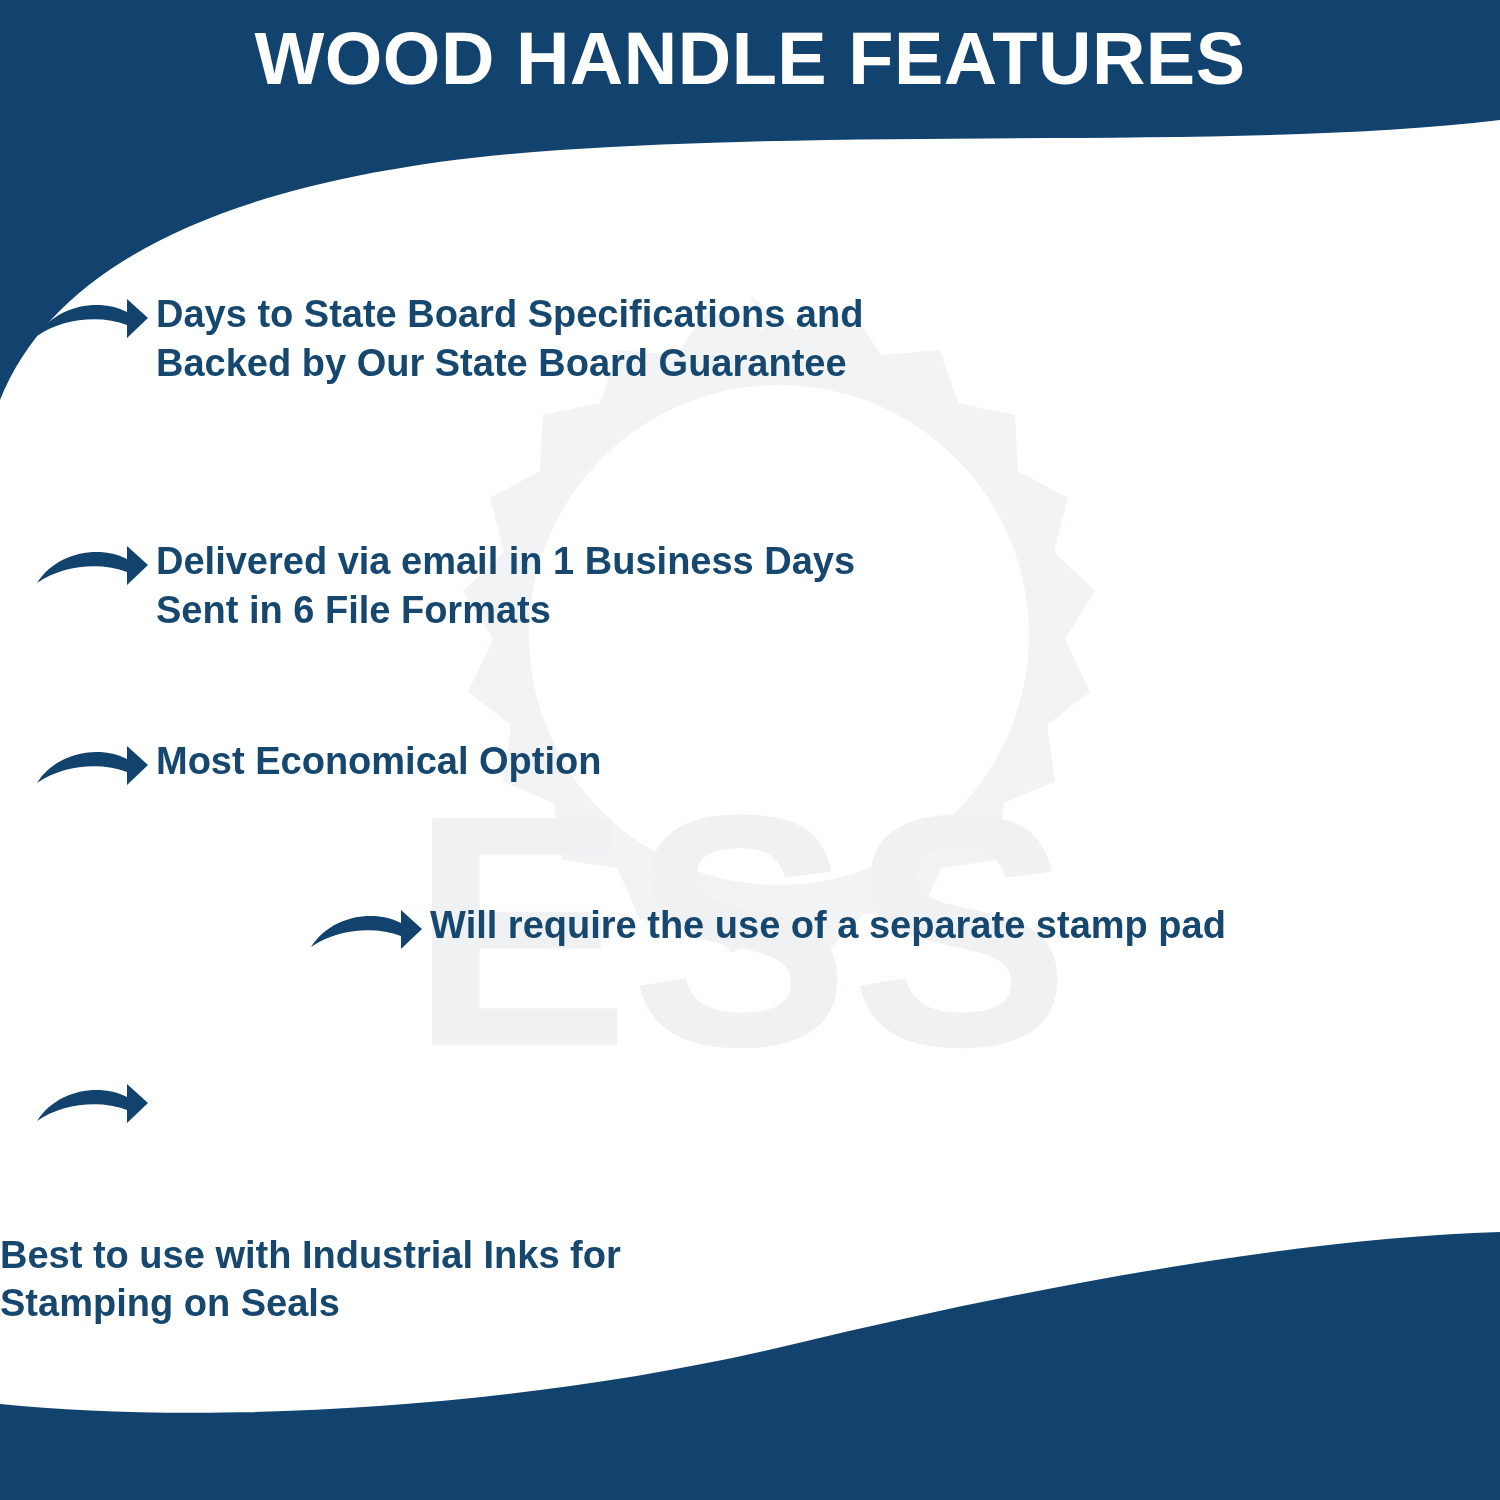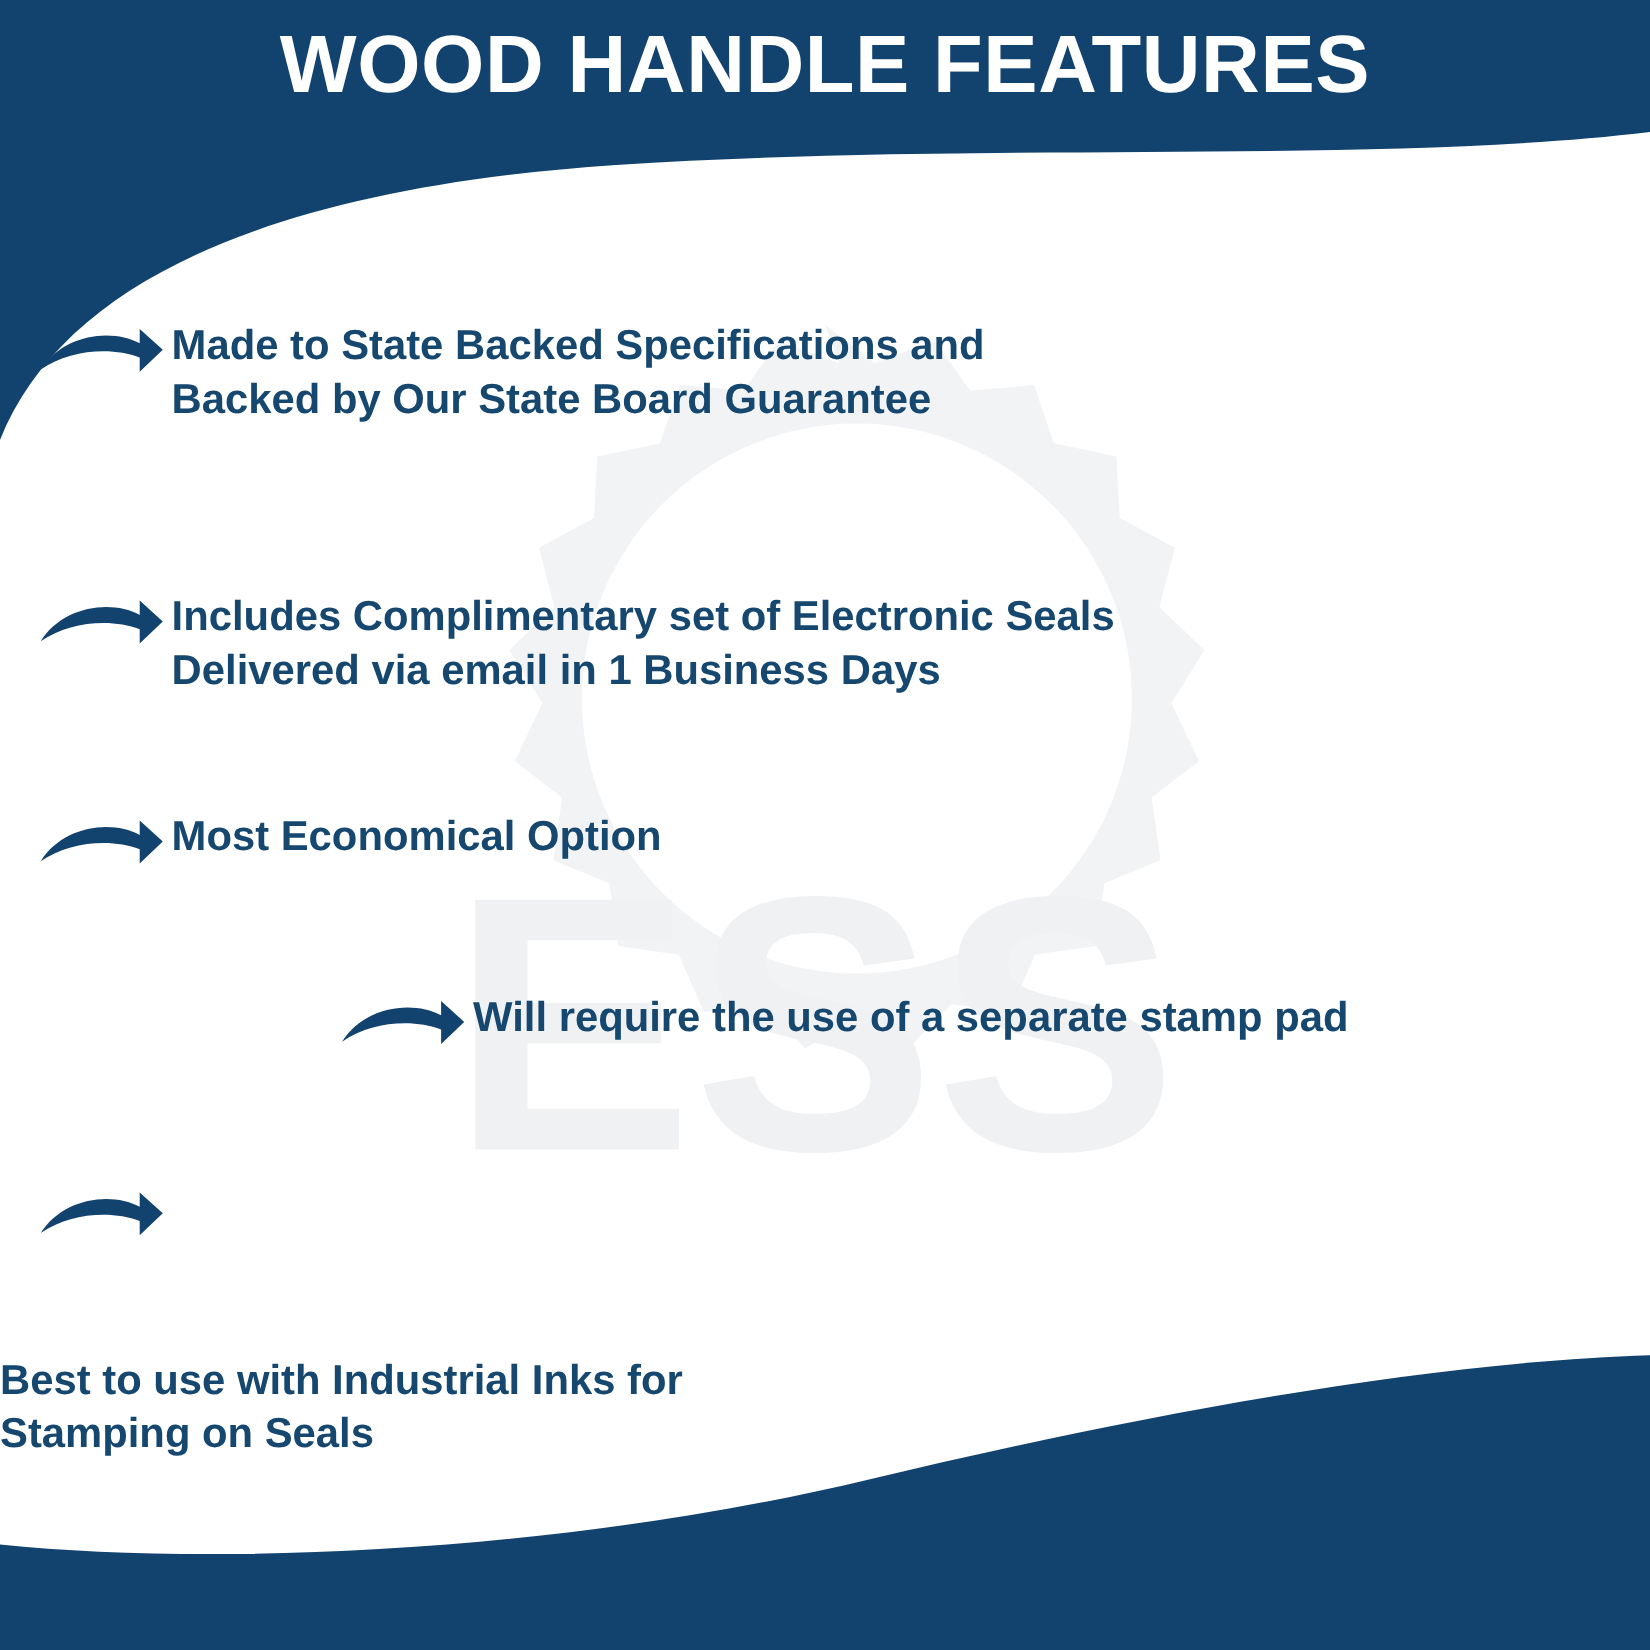--- a/index.html
+++ b/index.html
@@ -140,34 +140,34 @@
 
   <div class="features">
 
     <div class="feature f0">
       <div class="arrow-wrap">
         <svg class="arrow-svg" viewBox="0 0 115 58">
           <path d="M2,40 C22,8 66,2 92,16 L92,3 L113,22 L92,42 L92,29 C66,19 28,22 2,40 Z" fill="#12436f"></path>
         </svg>
       </div>
       <div class="feature-text">
-        <span class="line">Made to State Backed Specifications and</span>
+        <span class="line">Days to State Board Specifications and</span>
         <span class="line">Backed by Our State Board Guarantee</span>
       </div>
     </div>
 
     <div class="feature f1">
       <div class="arrow-wrap">
         <svg class="arrow-svg" viewBox="0 0 115 58">
           <path d="M2,40 C22,8 66,2 92,16 L92,3 L113,22 L92,42 L92,29 C66,19 28,22 2,40 Z" fill="#12436f"></path>
         </svg>
       </div>
       <div class="feature-text">
-        <span class="line">Includes Complimentary set of Electronic Seals</span>
         <span class="line">Delivered via email in 1 Business Days</span>
+        <span class="line">Sent in 6 File Formats</span>
       </div>
     </div>
 
     <div class="feature f2">
       <div class="arrow-wrap">
         <svg class="arrow-svg" viewBox="0 0 115 58">
           <path d="M2,40 C22,8 66,2 92,16 L92,3 L113,22 L92,42 L92,29 C66,19 28,22 2,40 Z" fill="#12436f"></path>
         </svg>
       </div>
       <div class="feature-text">

